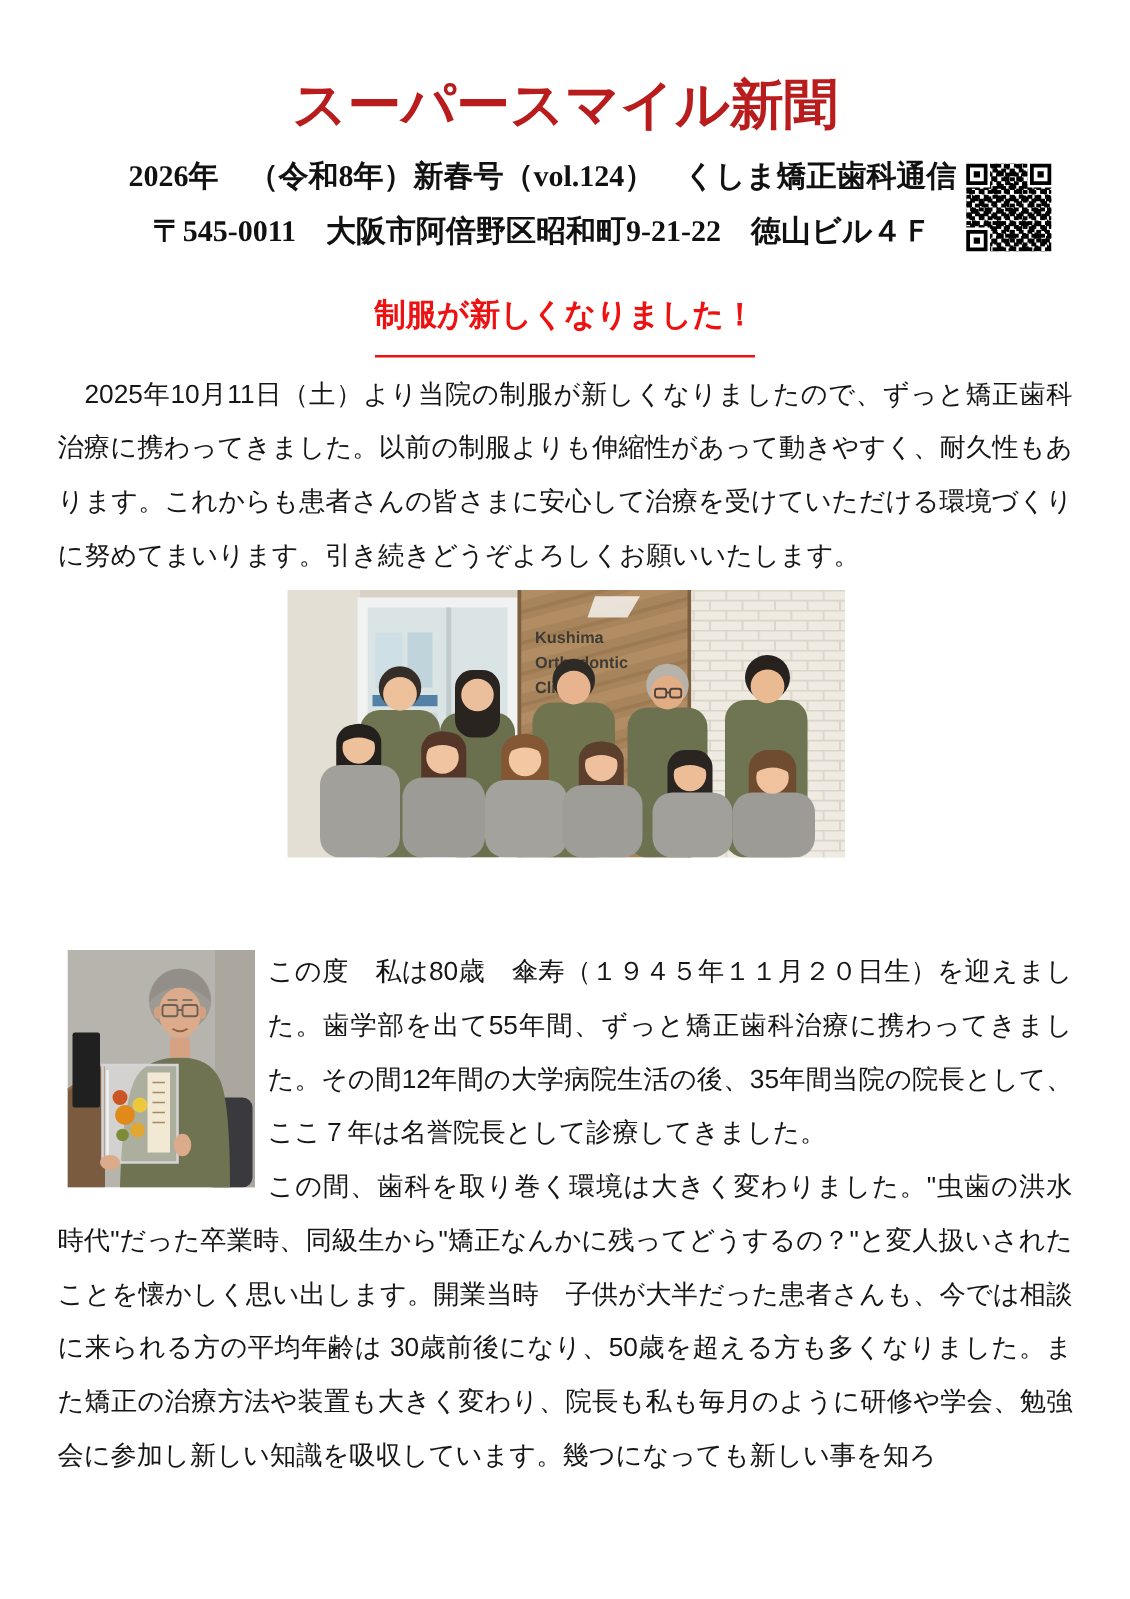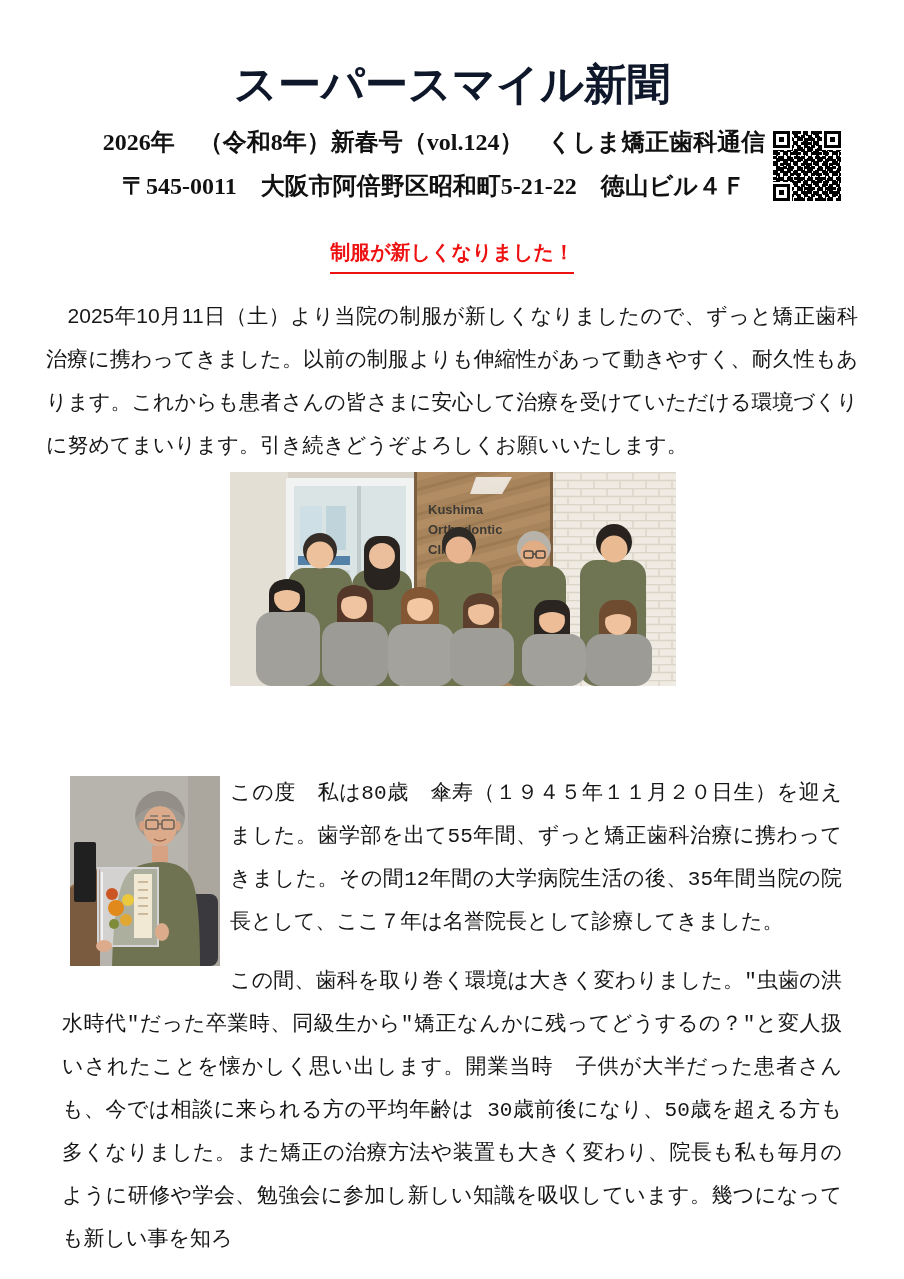--- a/index.html
+++ b/index.html
@@ -4,21 +4,21 @@
 <style>
   html,body{margin:0;padding:0;background:#ffffff;}
   .page{
     position:relative; width:904px; height:1279px; overflow:hidden;
     background:#ffffff; color:#161616;
     font-family:"Liberation Sans", sans-serif;
   }
   .newsletter-title{
     position:absolute; top:58px; left:0; width:100%;
     text-align:center; font-size:43px; font-weight:bold;
-    color:#0f172a; letter-spacing:0px; line-height:52px;
+    color:#b91c1c; letter-spacing:0px; line-height:52px;
     font-family:"Liberation Sans", sans-serif;
   }
   .info-line{
     position:absolute; left:0; right:36px; text-align:center;
     font-family:"Liberation Serif", serif;
     font-weight:bold; font-size:24px; line-height:26px; color:#111;
   }
   .info-issue{top:129px;}
   .info-address{top:173px;}
   
@@ -31,48 +31,48 @@
   }
   .qr-finder{position:absolute; width:17px; height:17px; background:#000; box-shadow:0 0 0 2px #fff;}
   .qr-finder::before{content:""; position:absolute; inset:3px; background:#fff;}
   .qr-finder::after{content:""; position:absolute; inset:6px; background:#000;}
   .qr-tl{left:3px; top:3px;}
   .qr-tr{right:3px; top:3px;}
   .qr-bl{left:3px; bottom:3px;}
 
   .red-heading{position:absolute; left:0; width:100%; text-align:center;}
   .red-heading span{
-    display:inline-block; font-size:20px; font-weight:bold; color:#ee1111;
-    border-bottom:2px solid #ee1111; padding-bottom:5px; line-height:30px;
+    display:inline-block; font-size:25px; font-weight:bold; color:#ee1111;
+    border-bottom:2px solid #ee1111; padding-bottom:17px; line-height:30px;
   }
   .heading-1{top:237px;}
   .heading-2{top:699px;}
   .heading-2 span{padding-right:14px;}
 
   .body-text{
     font-size:21px; line-height:43px; text-align:justify; color:#161616;
   }
   .para-1{position:absolute; top:294px; left:46px; width:812px;}
   .group-photo{position:absolute; left:230px; top:472px; width:446px; height:214px;}
   .section-2{position:absolute; top:756px; left:46px; width:812px;}
-  .section-2 p{margin:16px;font-family:Liberation Mono, monospace;}
+  .section-2 p{margin:0;}
   .float-photo{
     float:left; width:150px; height:190px;
     margin:4px 10px 6px 8px;
   }
 </style>
 </head>
 <body>
 
 <div class="page">
 
   <div class="newsletter-title">スーパースマイル新聞</div>
 
   <div class="info-line info-issue">2026年　（令和8年）新春号（vol.124）　くしま矯正歯科通信</div>
-  <div class="info-line info-address">〒545-0011　大阪市阿倍野区昭和町5-21-22　徳山ビル４Ｆ</div>
+  <div class="info-line info-address">〒545-0011　大阪市阿倍野区昭和町9-21-22　徳山ビル４Ｆ</div>
 
   <div class="qr">
     <div class="qr-noise"></div>
     <div class="qr-finder qr-tl"></div>
     <div class="qr-finder qr-tr"></div>
     <div class="qr-finder qr-bl"></div>
   </div>
 
   <div class="red-heading heading-1">
     <span>制服が新しくなりました！</span>

